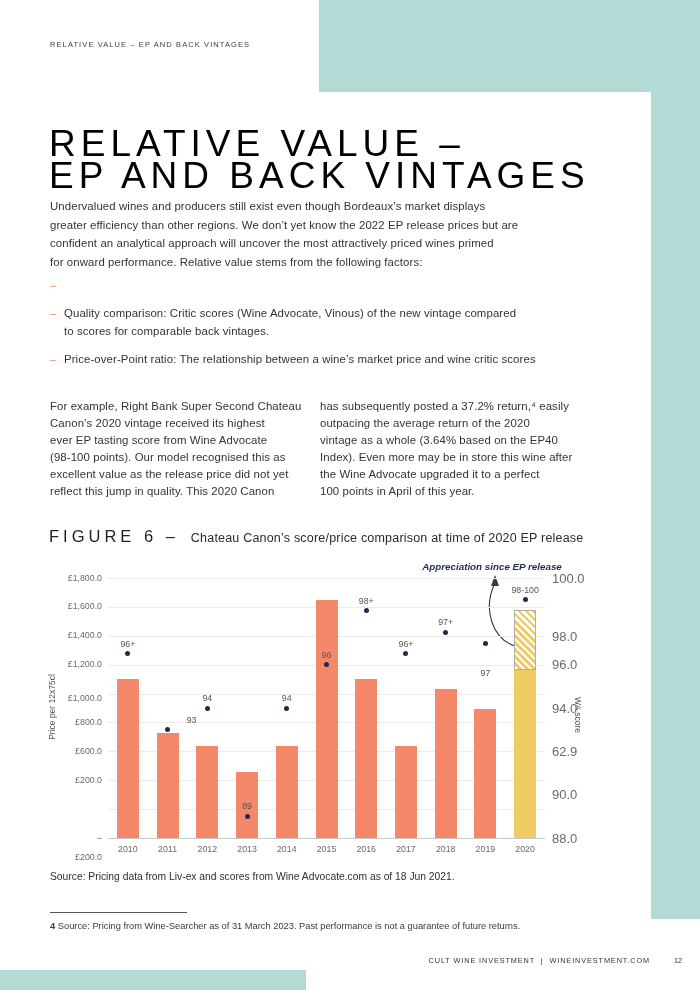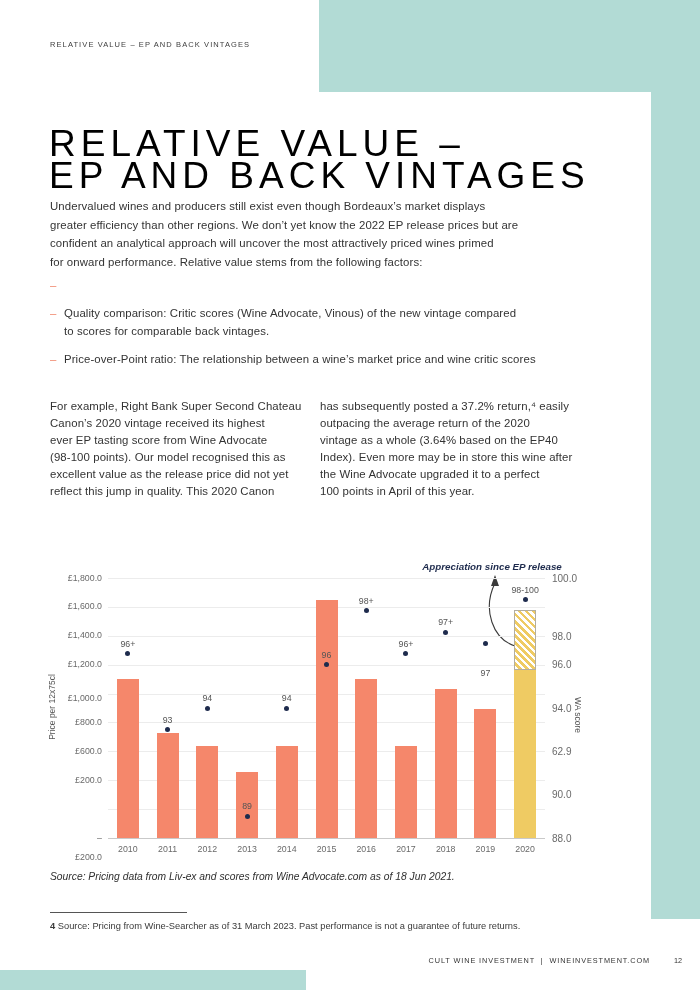--- a/index.html
+++ b/index.html
@@ -29,35 +29,35 @@
   .col2{left:320px;width:305px;}
 
   .figure-head{position:absolute;left:49px;top:527px;display:flex;align-items:baseline;}
   .fig-label{font-size:16.5px;letter-spacing:4px;color:#222;white-space:pre;}
   .fig-caption{font-size:12.5px;color:#2b2b2b;margin-left:12px;letter-spacing:0.2px;}
 
   .chart{position:absolute;left:45px;top:556px;width:600px;height:314px;}
   .gridline{position:absolute;left:63px;width:437px;height:1px;background:#ececec;}
   .axisline{position:absolute;left:63px;width:437px;height:1px;background:#c9c9c9;}
   .tickL{position:absolute;left:0;width:57px;text-align:right;font-size:8.8px;color:#6a6a6a;line-height:9px;}
-  .tickR{position:absolute;left:507px;font-size:10px;color:#6a6a6a;line-height:9px;}
+  .tickR{position:absolute;left:507px;font-size:13px;color:#6a6a6a;line-height:9px;}
   .bar{position:absolute;width:22px;}
   .hatch{position:absolute;width:22px;border:1px solid #b3ae9f;box-sizing:border-box;
          background:repeating-linear-gradient(45deg,#ffffff 0,#ffffff 2.5px,#efcb63 2.5px,#efcb63 5px);}
   .dot{position:absolute;width:5px;height:5px;border-radius:50%;background:#1e2b4d;}
   .dot-label{position:absolute;transform:translateX(-50%);font-size:8.8px;color:#555;white-space:nowrap;}
   .year-label{position:absolute;top:288px;transform:translateX(-50%);font-size:8.8px;color:#6a6a6a;}
   .axis-title{position:absolute;font-size:8.5px;color:#555;text-align:center;}
   .axis-title-left{width:120px;left:-53px;top:146px;transform:rotate(-90deg);}
   .axis-title-right{width:60px;left:503px;top:154px;transform:rotate(90deg);}
   .annotation{position:absolute;left:447px;top:5px;transform:translateX(-50%);
               font-style:italic;font-weight:700;font-size:9.8px;color:#1e2b4d;white-space:nowrap;}
   .arrow-svg{position:absolute;left:0;top:0;pointer-events:none;}
 
-  .source-note{position:absolute;left:50px;top:871px;font-style:italic;font-size:10.3px;color:#2f2f2f;}
+  .source-note{position:absolute;left:50px;top:871px;font-size:10.3px;color:#2f2f2f;}
 
   .footnote-rule{position:absolute;left:50px;top:912px;width:137px;height:1px;background:#555;}
   .footnote{position:absolute;left:50px;top:921px;font-size:9.3px;color:#3a3a3a;}
   .footnote b{font-weight:700;}
 
   .footer-text{position:absolute;right:50px;top:956px;font-size:7.3px;letter-spacing:0.9px;color:#333;white-space:pre;}
   .page-num{position:absolute;right:18px;top:956px;font-size:7.3px;color:#333;}
 </style>
 </head>
 <body>
@@ -99,20 +99,24 @@
 (98-100 points). Our model recognised this as
 excellent value as the release price did not yet
 reflect this jump in quality. This 2020 Canon</div>
   <div class="col col2">has subsequently posted a 37.2% return,⁴ easily
 outpacing the average return of the 2020
 vintage as a whole (3.64% based on the EP40
 Index). Even more may be in store this wine after
 the Wine Advocate upgraded it to a perfect
 100 points in April of this year.</div>
 
+  <div class="figure-head">
+    <span class="fig-label">FIGURE 6 –</span>
+    <span class="fig-caption">Chateau Canon’s score/price comparison at time of 2020 EP release</span>
+  </div>
 
   <div class="chart" id="chart-canvas">
     <div class="axis-title axis-title-left">Price per 12x75cl</div>
     <div class="axis-title axis-title-right">WA score</div>
     <div class="annotation">Appreciation since EP release</div>
     <svg class="arrow-svg" width="575" height="314" viewBox="0 0 575 314">
       <path d="M470,90 C448,83 437,54 450,27" fill="none" stroke="#3a3a3a" stroke-width="1.1"></path>
       <polygon points="446,30 454,30 450,19" fill="#3a3a3a"></polygon>
     </svg>
   <div class="gridline" style="top: 22px;"></div>
@@ -161,21 +165,21 @@
       <div class="bar" style="left: 389.682px; top: 133.222px; height: 148.778px; background: rgb(245, 135, 107);"></div>
       <div class="year-label" style="left: 400.682px;">2018</div>
       <div class="bar" style="left: 429.409px; top: 153.444px; height: 128.556px; background: rgb(245, 135, 107);"></div>
       <div class="year-label" style="left: 440.409px;">2019</div>
       <div class="bar" style="left: 469.136px; top: 114.444px; height: 167.556px; background: rgb(239, 203, 99);"></div>
       <div class="year-label" style="left: 480.136px;">2020</div>
       <div class="hatch" style="left: 469.136px; top: 53.7778px; height: 60.6667px;"></div>
       <div class="dot" style="left: 80.3636px; top: 95.3333px; background: rgb(30, 43, 77);"></div>
       <div class="dot-label" style="left: 82.8636px; top: 82.8333px;">96+</div>
       <div class="dot" style="left: 120.091px; top: 171.167px; background: rgb(30, 43, 77);"></div>
-      <div class="dot-label" style="left: 122.591px; top: 158.667px;">93</div>
+      <div class="dot-label" style="left: 122.591px; top: 158.667px; padding-left: 48px;">93</div>
       <div class="dot" style="left: 159.818px; top: 149.5px; background: rgb(30, 43, 77);"></div>
       <div class="dot-label" style="left: 162.318px; top: 137px;">94</div>
       <div class="dot" style="left: 199.545px; top: 257.833px; background: rgb(30, 43, 77);"></div>
       <div class="dot-label" style="left: 202.045px; top: 245.333px;">89</div>
       <div class="dot" style="left: 239.273px; top: 149.5px; background: rgb(30, 43, 77);"></div>
       <div class="dot-label" style="left: 241.773px; top: 137px;">94</div>
       <div class="dot" style="left: 279px; top: 106.167px; background: rgb(30, 43, 77);"></div>
       <div class="dot-label" style="left: 281.5px; top: 93.6667px;">96</div>
       <div class="dot" style="left: 318.727px; top: 52px; background: rgb(30, 43, 77);"></div>
       <div class="dot-label" style="left: 321.227px; top: 39.5px;">98+</div>

